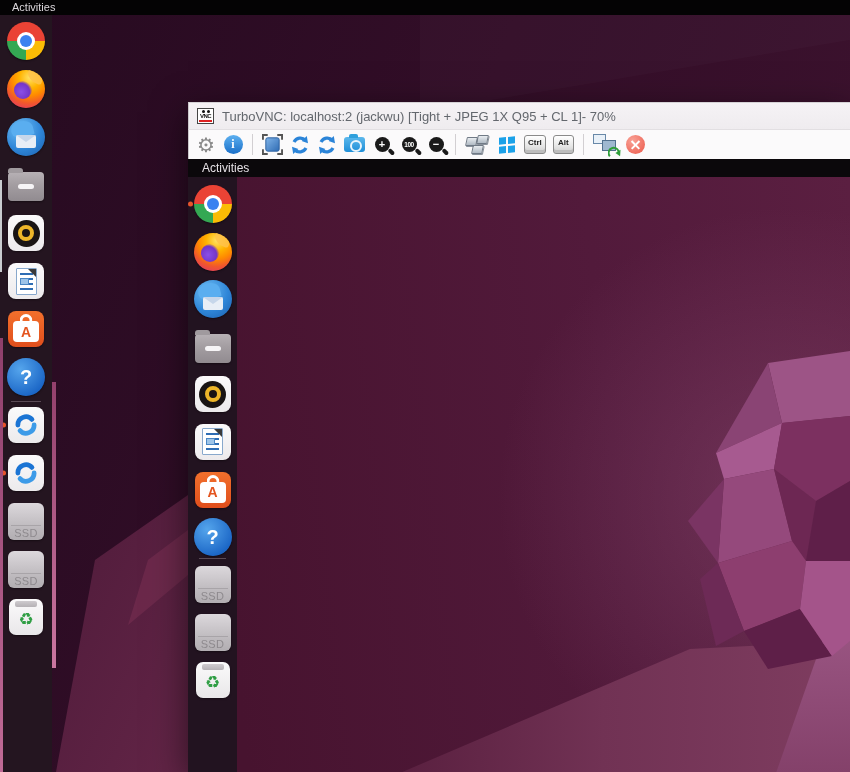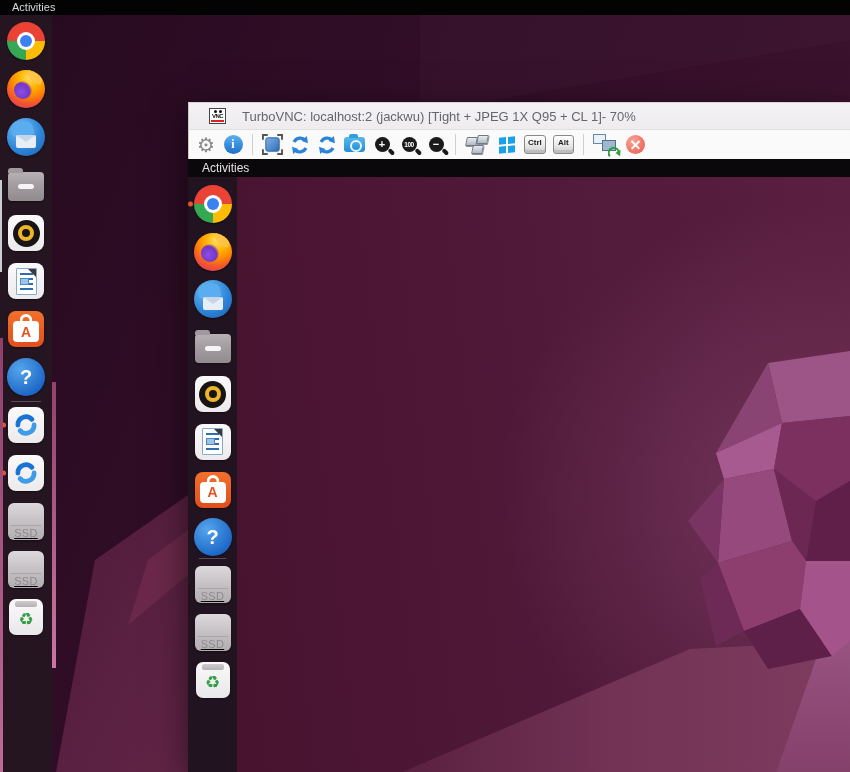--- a/index.html
+++ b/index.html
@@ -68,33 +68,33 @@
   .ic-soft .handle{position:absolute;top:3px;left:50%;transform:translateX(-50%);width:13px;height:9px;
     border:3px solid #fff;border-bottom:none;border-radius:7px 7px 0 0;}
   .ic-soft .bag{position:absolute;top:10px;left:5px;right:5px;bottom:5px;background:#fff;border-radius:4px;
     display:flex;align-items:center;justify-content:center;color:#e4551f;font-weight:bold;font-size:14px;}
 
   .ic-help{width:38px;height:38px;border-radius:50%;color:#fff;font-size:20px;font-weight:bold;
     display:flex;align-items:center;justify-content:center;box-shadow:0 1px 2px rgba(0,0,0,.45);
     background:radial-gradient(circle at 35% 30%,#55a5ec,#1b66c6 75%);}
 
   .ic-ssd{width:36px;height:37px;border-radius:6px;position:relative;box-shadow:0 1px 2px rgba(0,0,0,.4);
-    background:linear-gradient(#dcd8dc,#bcb8bc 70%,#b2aeb2);display:flex;align-items:flex-end;justify-content:center;text-decoration:underline;}
+    background:linear-gradient(#dcd8dc,#bcb8bc 70%,#b2aeb2);display:flex;align-items:flex-end;justify-content:center;}
   .ic-ssd::before{content:"";position:absolute;left:3px;right:3px;top:22px;height:1px;background:#a8a4a8;}
   .ssd-label{font-size:11px;color:#8e8a8e;margin-bottom:1px;letter-spacing:.3px;}
 
   .ic-trash{width:34px;height:36px;border-radius:7px;position:relative;box-shadow:0 1px 2px rgba(0,0,0,.4);
     background:linear-gradient(#fbfafb,#e9e7e9);display:flex;align-items:center;justify-content:center;}
   .ic-trash::before{content:"";position:absolute;top:2px;left:6px;right:6px;height:6px;
     background:linear-gradient(#cfcbcf,#b5b1b5);border-radius:2px;}
   .recycle{color:#2f9e44;font-size:17px;line-height:1;margin-top:5px;}
 
   
   .vnc-window{position:absolute;left:188px;top:102px;width:662px;height:670px;z-index:5;box-shadow:0 10px 34px rgba(0,0,0,.55);}
-  .titlebar{position:absolute;top:0;left:0;right:0;height:28px;display:flex;align-items:center;gap:16px;padding-left:20px;
+  .titlebar{position:absolute;top:0;left:0;right:0;height:28px;display:flex;align-items:center;gap:8px;padding-left:8px;
     background:linear-gradient(#f5f2f5,#efecef);border-top:1px solid #d5d2d5;border-left:1px solid #cac7ca;border-bottom:1px solid #e2dfe2;}
   .title-text{font-size:13px;color:#63676d;white-space:nowrap;}
   .vnc-ico{width:17px;height:16px;background:#fff;border:1px solid #444;position:relative;
     display:flex;flex-direction:column;align-items:center;}
   .vnc-eyes{display:flex;gap:2px;margin-top:1px;}
   .vnc-eyes i{width:3px;height:3px;background:#111;border-radius:50%;}
   .vnc-word{font-size:6px;font-weight:bold;color:#111;line-height:6px;letter-spacing:-.5px;}
   .vnc-bar{position:absolute;bottom:1px;left:1px;right:1px;height:2px;background:#d22;}
 
   .toolbar{position:absolute;top:28px;left:0;right:0;height:29px;background:#fbfafb;border-left:1px solid #cac7ca;

